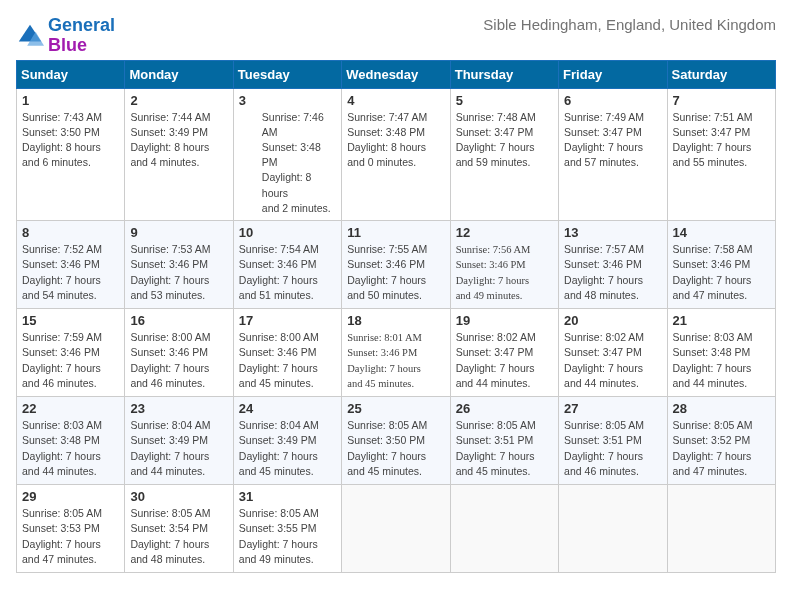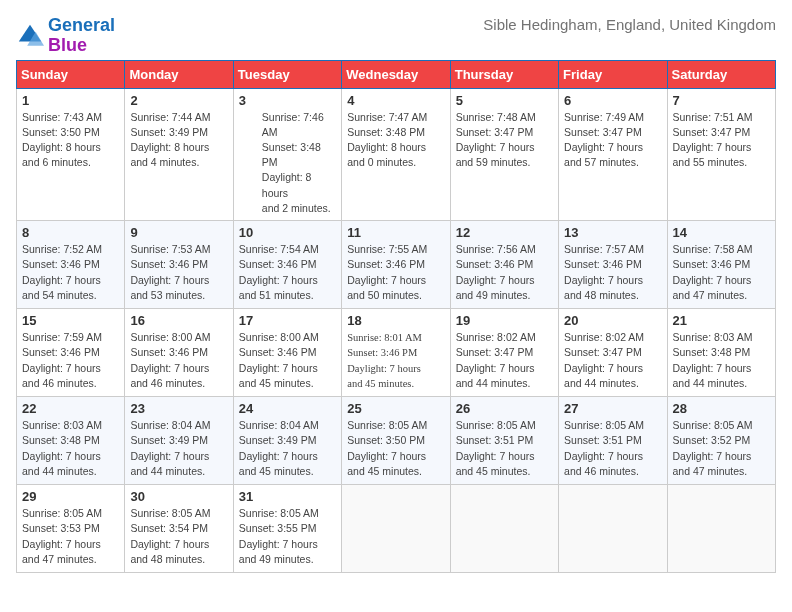--- a/index.html
+++ b/index.html
@@ -46,21 +46,21 @@
     .subtitle {
       font-size: 15px;
       color: #737373;
     }
     .calendar {
       width: 100%;
       border-collapse: collapse;
       font-size: 11px;
     }
     .calendar th {
-      background-color: #ef4444;
+      background-color: #0369a1;
       color: #fff;
       padding: 6px 4px;
       text-align: left;
       font-size: 13px;
       font-weight: bold;
       border: 1px solid #1a6fba;
     }
     .calendar td {
       border: 1px solid #ccc;
       vertical-align: top;
@@ -195,21 +195,21 @@
         </td>
         <td>
           <span class="day-number">11</span>
           <div class="day-info" style="white-space: pre-line;">Sunrise: 7:55 AM
 Sunset: 3:46 PM
 Daylight: 7 hours
 and 50 minutes.</div>
         </td>
         <td>
           <span class="day-number">12</span>
-          <div class="day-info" style="white-space: pre-line;">Sunrise: 7:56 AM
+          <div class="day-info" style="white-space: pre-line; font-family: Liberation Serif, serif;">Sunrise: 7:56 AM
 Sunset: 3:46 PM
 Daylight: 7 hours
 and 49 minutes.</div>
         </td>
         <td>
           <span class="day-number">13</span>
           <div class="day-info" style="white-space: pre-line;">Sunrise: 7:57 AM
 Sunset: 3:46 PM
 Daylight: 7 hours
 and 48 minutes.</div>

